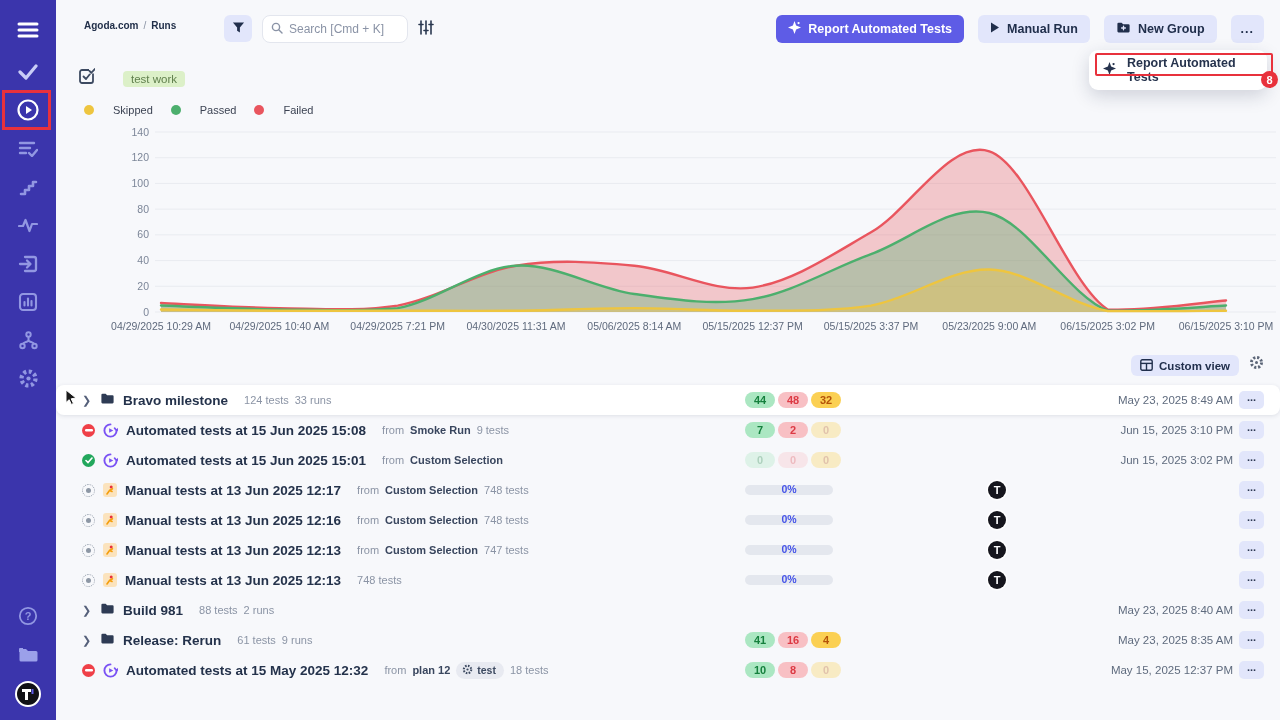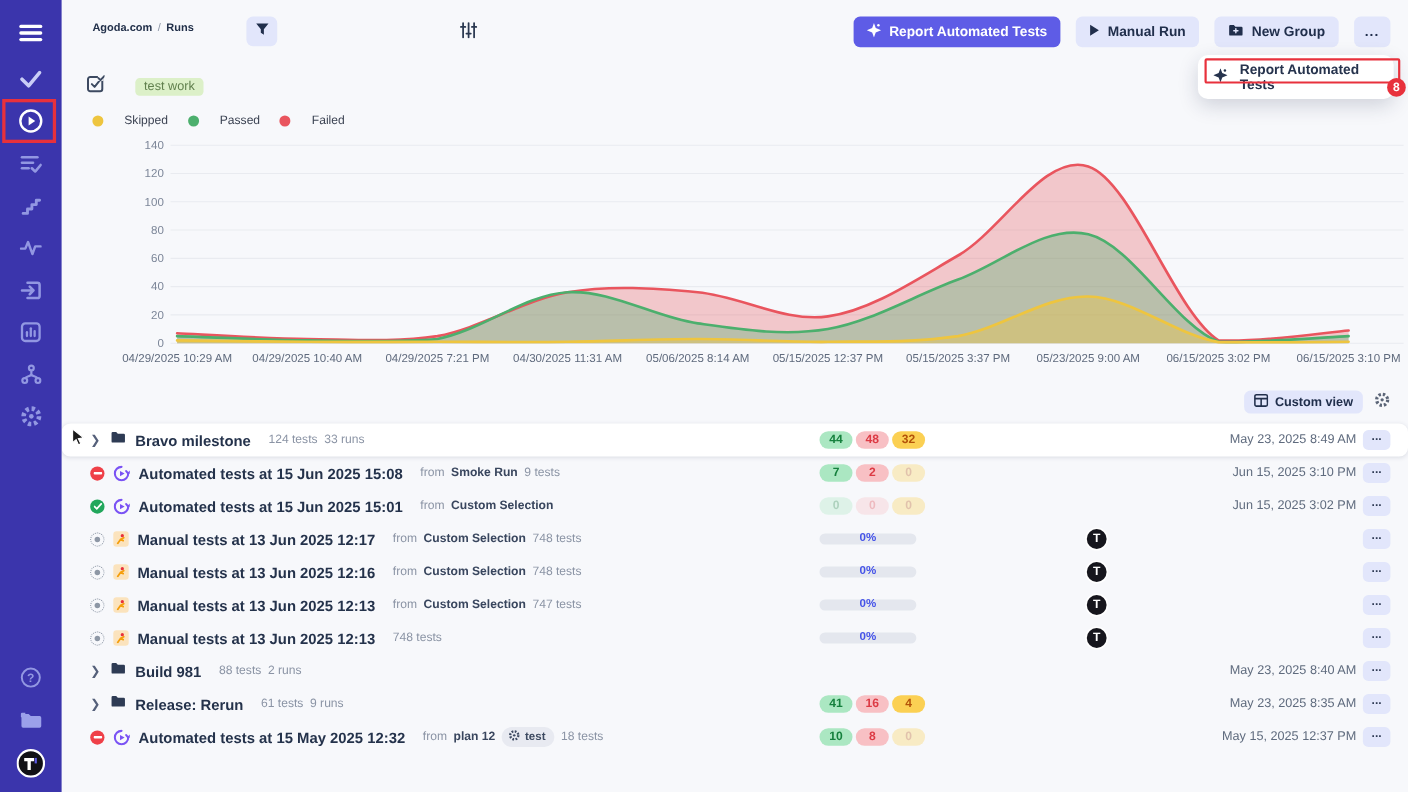--- a/index.html
+++ b/index.html
@@ -45,21 +45,21 @@
   .legend { position:absolute; left:28px; top:104px; display:flex; gap:18px; align-items:center; }
   .legend-item { display:flex; align-items:center; gap:19px; font-size:11px; color:#3c4353; cursor:pointer; }
   .legend-dot { width:10px; height:10px; border-radius:50%; }
 
   
   .chart-wrap { position:absolute; left:4px; top:122px; width:1220px; height:194px; }
   .xlabels { position:absolute; left:0; top:320px; width:1224px; height:14px; overflow:hidden; }
   .xlabel { position:absolute; top:0; width:130px; margin-left:-65px; text-align:center; font-size:10.5px; color:#5f6a7d; white-space:nowrap; }
 
   
-  .customview-bar { position:absolute; right:16px; top:355px; display:flex; align-items:center; gap:10px; }
+  .customview-bar { position:absolute; right:16px; top:355px; display:flex; gap:10px; }
   .cv-btn { height:21px; background:#e2e6fb; border-radius:6px; display:flex; align-items:center; gap:6px; padding:0 9px; font-size:11.5px; font-weight:bold; color:#212f4c; cursor:pointer; }
 
   
   .rows { position:absolute; left:0; top:385px; width:1224px; }
   .row { position:relative; height:30px; }
   .row.highlighted { background:#ffffff; border-radius:8px; box-shadow:0 1px 4px rgba(40,50,80,.12); }
   .row-left { position:absolute; left:26px; top:0; height:30px; display:flex; align-items:center; gap:8px; }
   .chevron { color:#55607a; font-size:11px; font-weight:bold; width:10px; cursor:pointer; }
   .row-title { font-size:13.5px; font-weight:bold; color:#24324b; white-space:nowrap; cursor:pointer; }
   .row-meta { display:flex; align-items:center; gap:6px; margin-left:8px; font-size:11px; color:#8b94a5; white-space:nowrap; }
@@ -189,20 +189,27 @@
 <div class="main">
 
   <div class="breadcrumb">
     <span>Agoda.com</span><span class="sep">/</span><span>Runs</span>
   </div>
   <div class="filter-btn">
     <span><svg width="13" height="13" viewBox="0 0 14 13">
           <path d="M1 1 h12 L8.5 6.5 V12 L5.5 10 V6.5 Z" fill="#212f4c"></path>
         </svg></span>
   </div>
+  <div class="search-box">
+    <span><svg width="12" height="12" viewBox="0 0 12 12">
+          <circle cx="5" cy="5" r="3.6" stroke="#8a93a6" stroke-width="1.4" fill="none"></circle>
+          <line x1="8" y1="8" x2="11" y2="11" stroke="#8a93a6" stroke-width="1.4" stroke-linecap="round"></line>
+        </svg></span>
+    <input type="text" placeholder="Search [Cmd + K]" style="">
+  </div>
   <div class="sliders-icon">
     <svg width="16" height="15" viewBox="0 0 16 15">
         <g stroke="#2a3850" stroke-width="1.6" stroke-linecap="round">
           <line x1="3" y1="1" x2="3" y2="14"></line>
           <line x1="8" y1="1" x2="8" y2="14"></line>
           <line x1="13" y1="1" x2="13" y2="14"></line>
           <line x1="1" y1="4.5" x2="5" y2="4.5"></line>
           <line x1="6" y1="10.5" x2="10" y2="10.5"></line>
           <line x1="11" y1="4.5" x2="15" y2="4.5"></line>
         </g>

